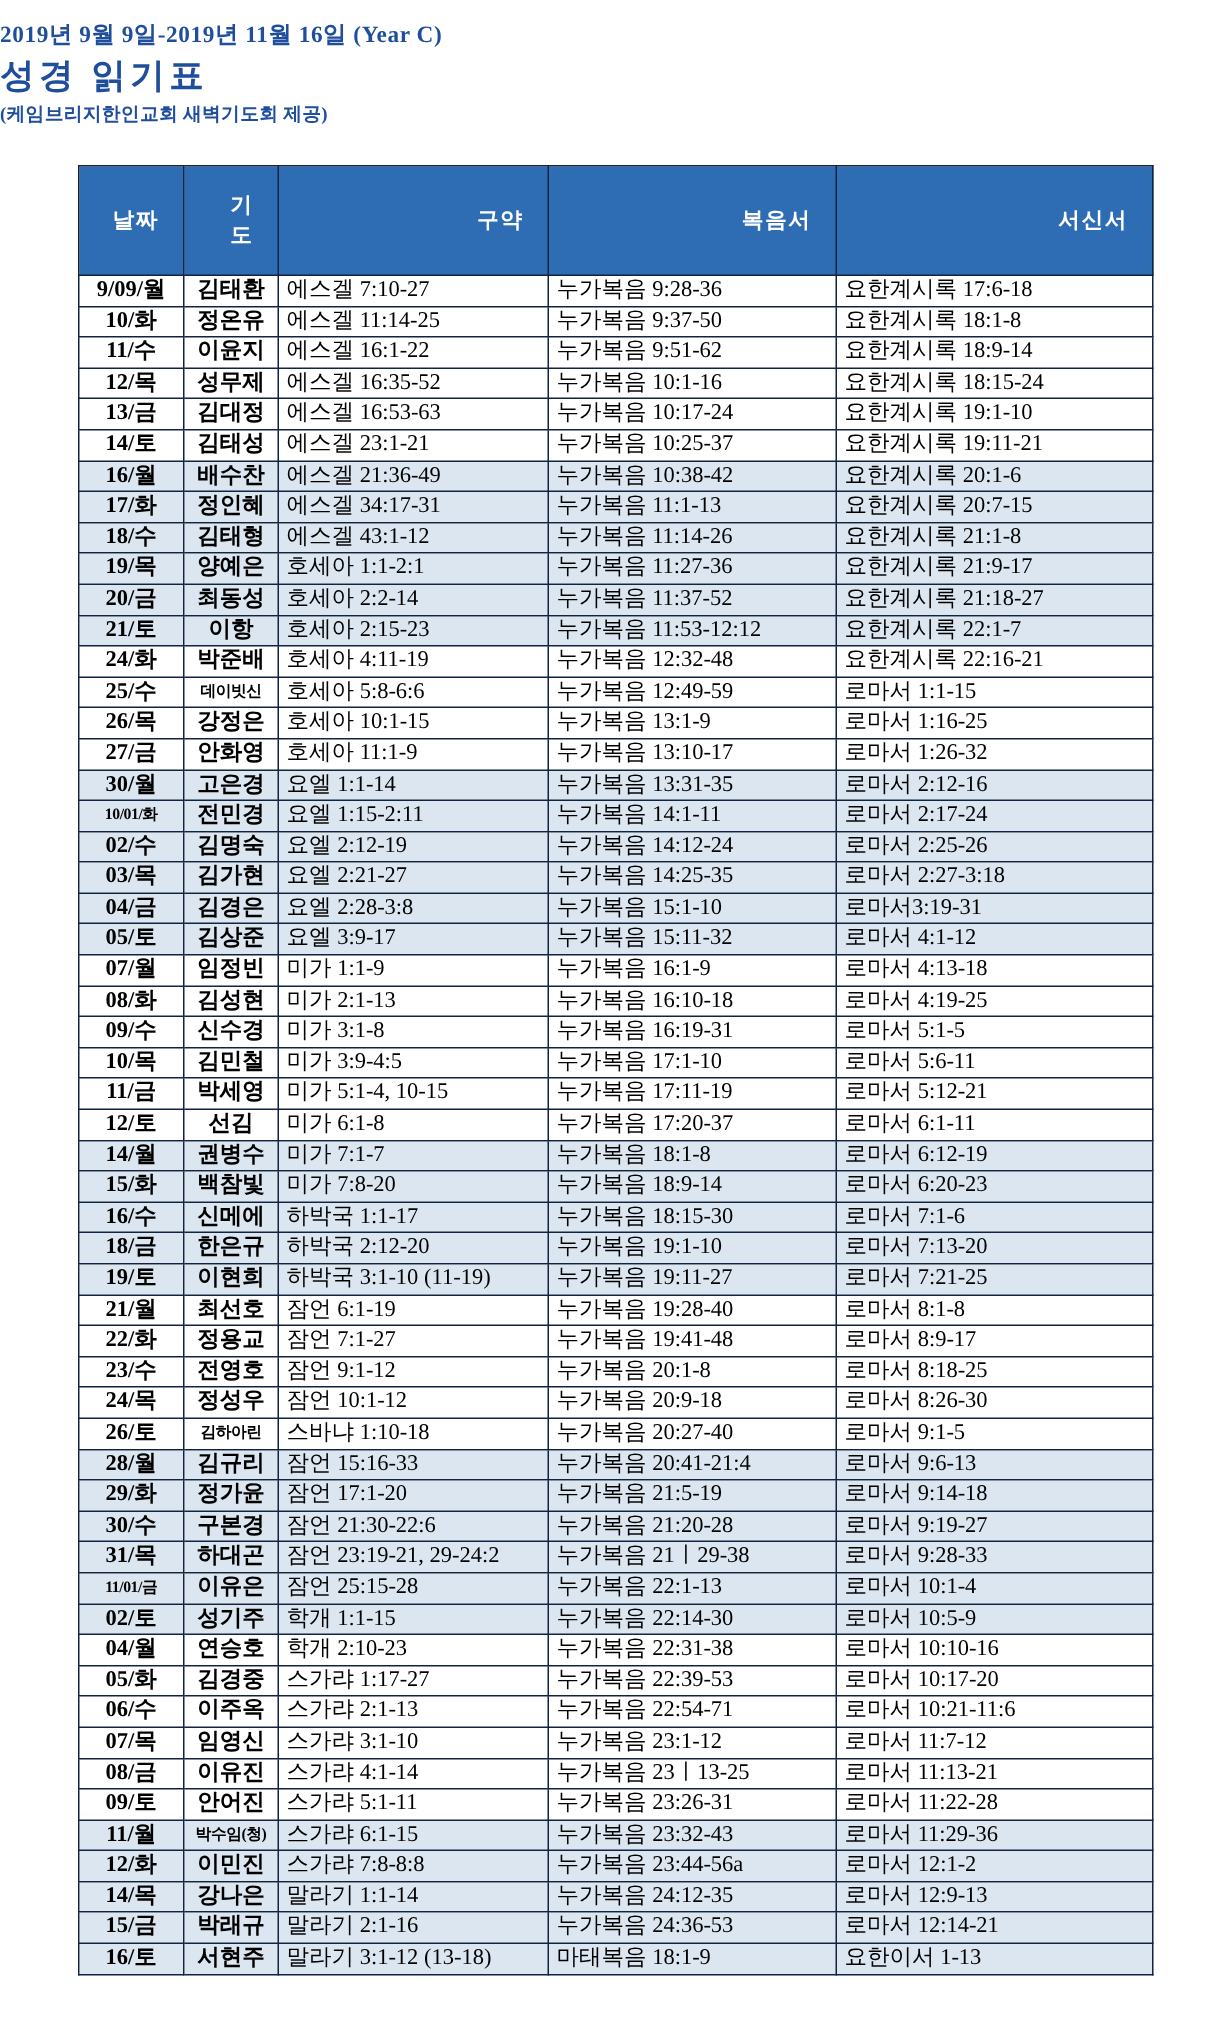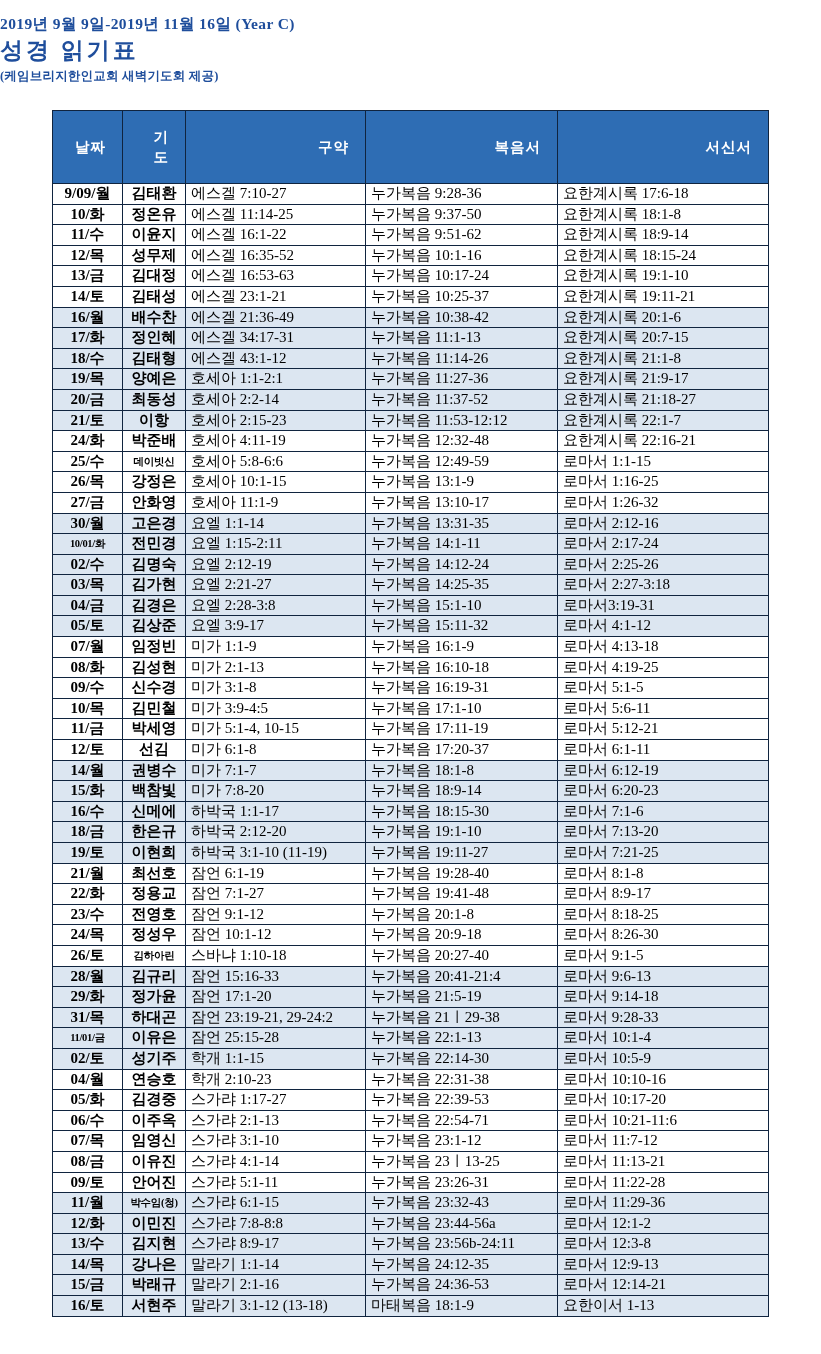--- a/index.html
+++ b/index.html
@@ -416,20 +416,27 @@
             <td class="cell-ep">로마서 9:6-13</td>
           </tr>
           <tr class="shaded">
             <td class="cell-date">29/화</td>
             <td class="cell-pray">정가윤</td>
             <td class="cell-ot">잠언 17:1-20</td>
             <td class="cell-gospel">누가복음 21:5-19</td>
             <td class="cell-ep">로마서 9:14-18</td>
           </tr>
           <tr class="shaded">
+            <td class="cell-date">30/수</td>
+            <td class="cell-pray">구본경</td>
+            <td class="cell-ot">잠언 21:30-22:6</td>
+            <td class="cell-gospel">누가복음 21:20-28</td>
+            <td class="cell-ep">로마서 9:19-27</td>
+          </tr>
+          <tr class="shaded">
             <td class="cell-date">31/목</td>
             <td class="cell-pray">하대곤</td>
             <td class="cell-ot">잠언 23:19-21, 29-24:2</td>
             <td class="cell-gospel">누가복음 21ㅣ29-38</td>
             <td class="cell-ep">로마서 9:28-33</td>
           </tr>
           <tr class="shaded">
             <td class="cell-date small">11/01/금</td>
             <td class="cell-pray">이유은</td>
             <td class="cell-ot">잠언 25:15-28</td>
@@ -493,27 +500,20 @@
             <td class="cell-ep">로마서 11:29-36</td>
           </tr>
           <tr class="shaded">
             <td class="cell-date">12/화</td>
             <td class="cell-pray">이민진</td>
             <td class="cell-ot">스가랴 7:8-8:8</td>
             <td class="cell-gospel">누가복음 23:44-56a</td>
             <td class="cell-ep">로마서 12:1-2</td>
           </tr>
           <tr class="shaded">
-            <td class="cell-date">13/수</td>
-            <td class="cell-pray">김지현</td>
-            <td class="cell-ot">스가랴 8:9-17</td>
-            <td class="cell-gospel">누가복음 23:56b-24:11</td>
-            <td class="cell-ep">로마서 12:3-8</td>
-          </tr>
-          <tr class="shaded">
             <td class="cell-date">14/목</td>
             <td class="cell-pray">강나은</td>
             <td class="cell-ot">말라기 1:1-14</td>
             <td class="cell-gospel">누가복음 24:12-35</td>
             <td class="cell-ep">로마서 12:9-13</td>
           </tr>
           <tr class="shaded">
             <td class="cell-date">15/금</td>
             <td class="cell-pray">박래규</td>
             <td class="cell-ot">말라기 2:1-16</td>

